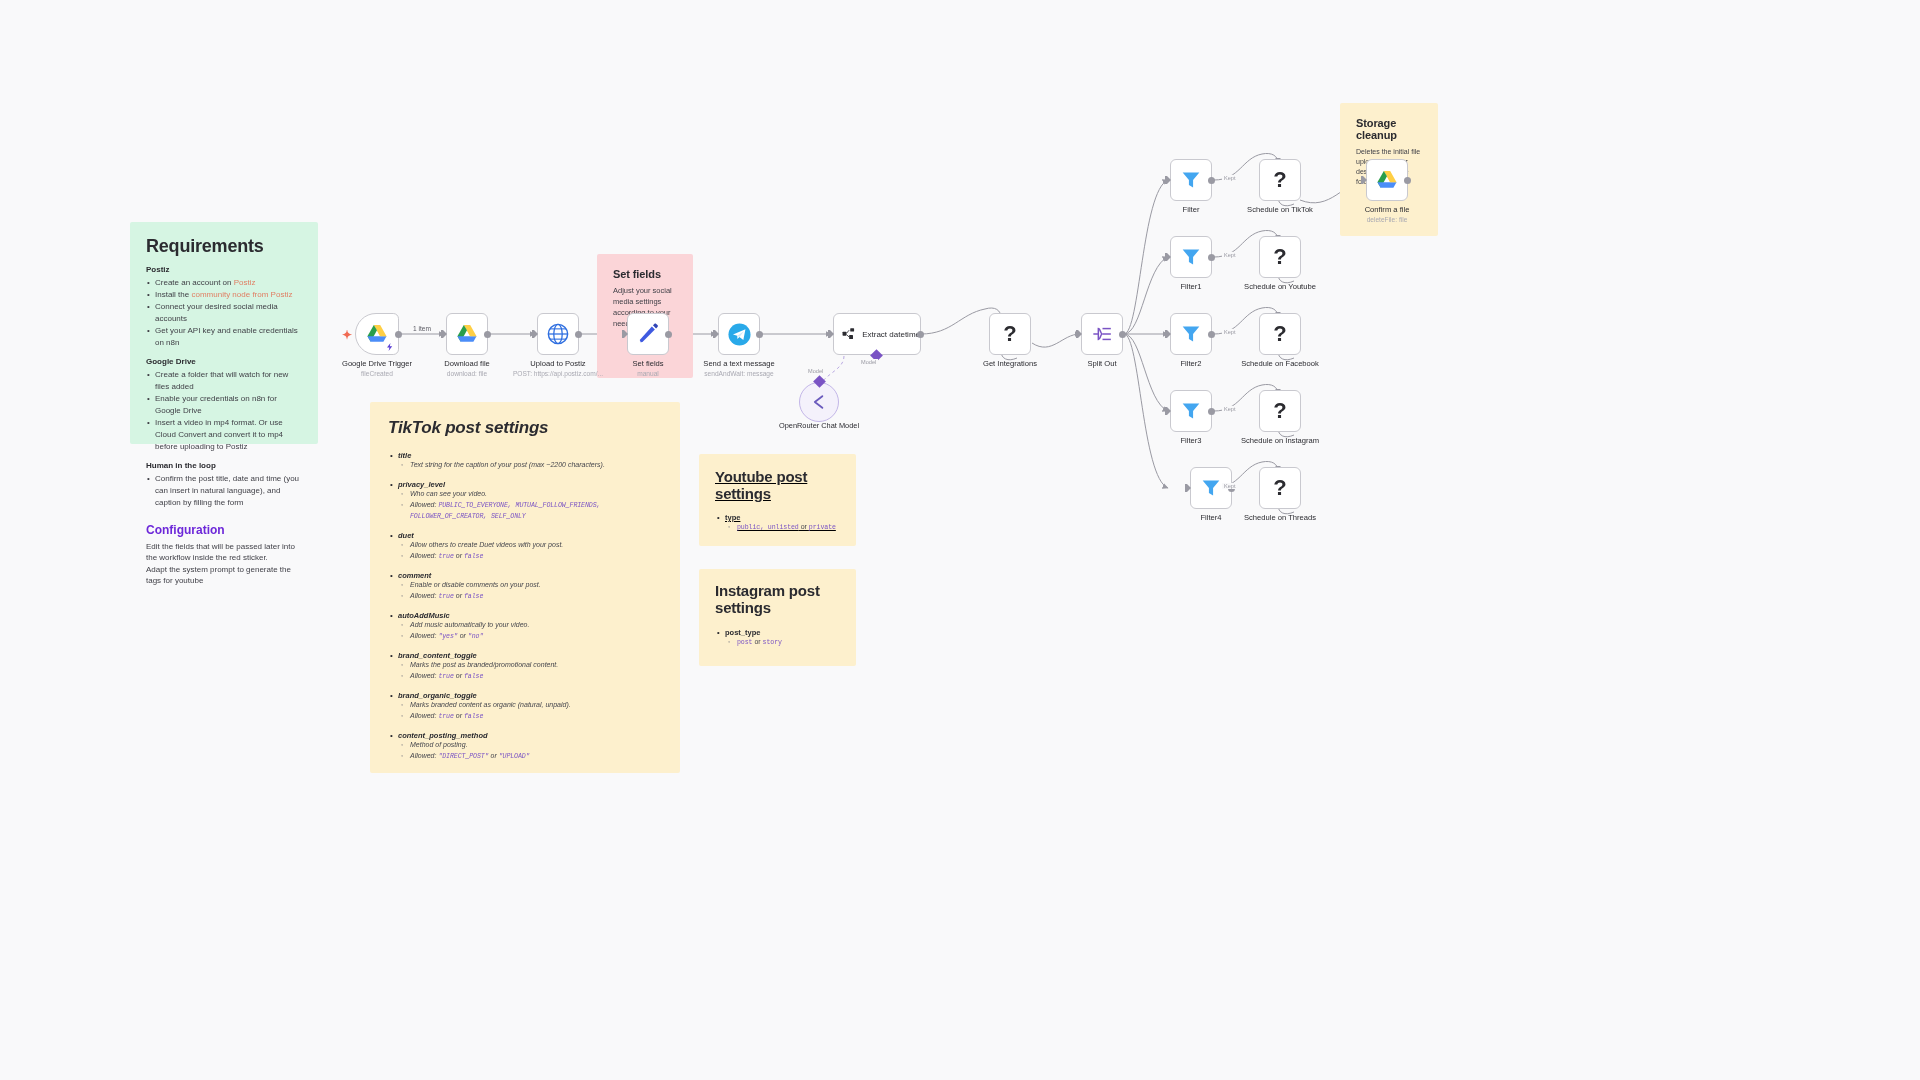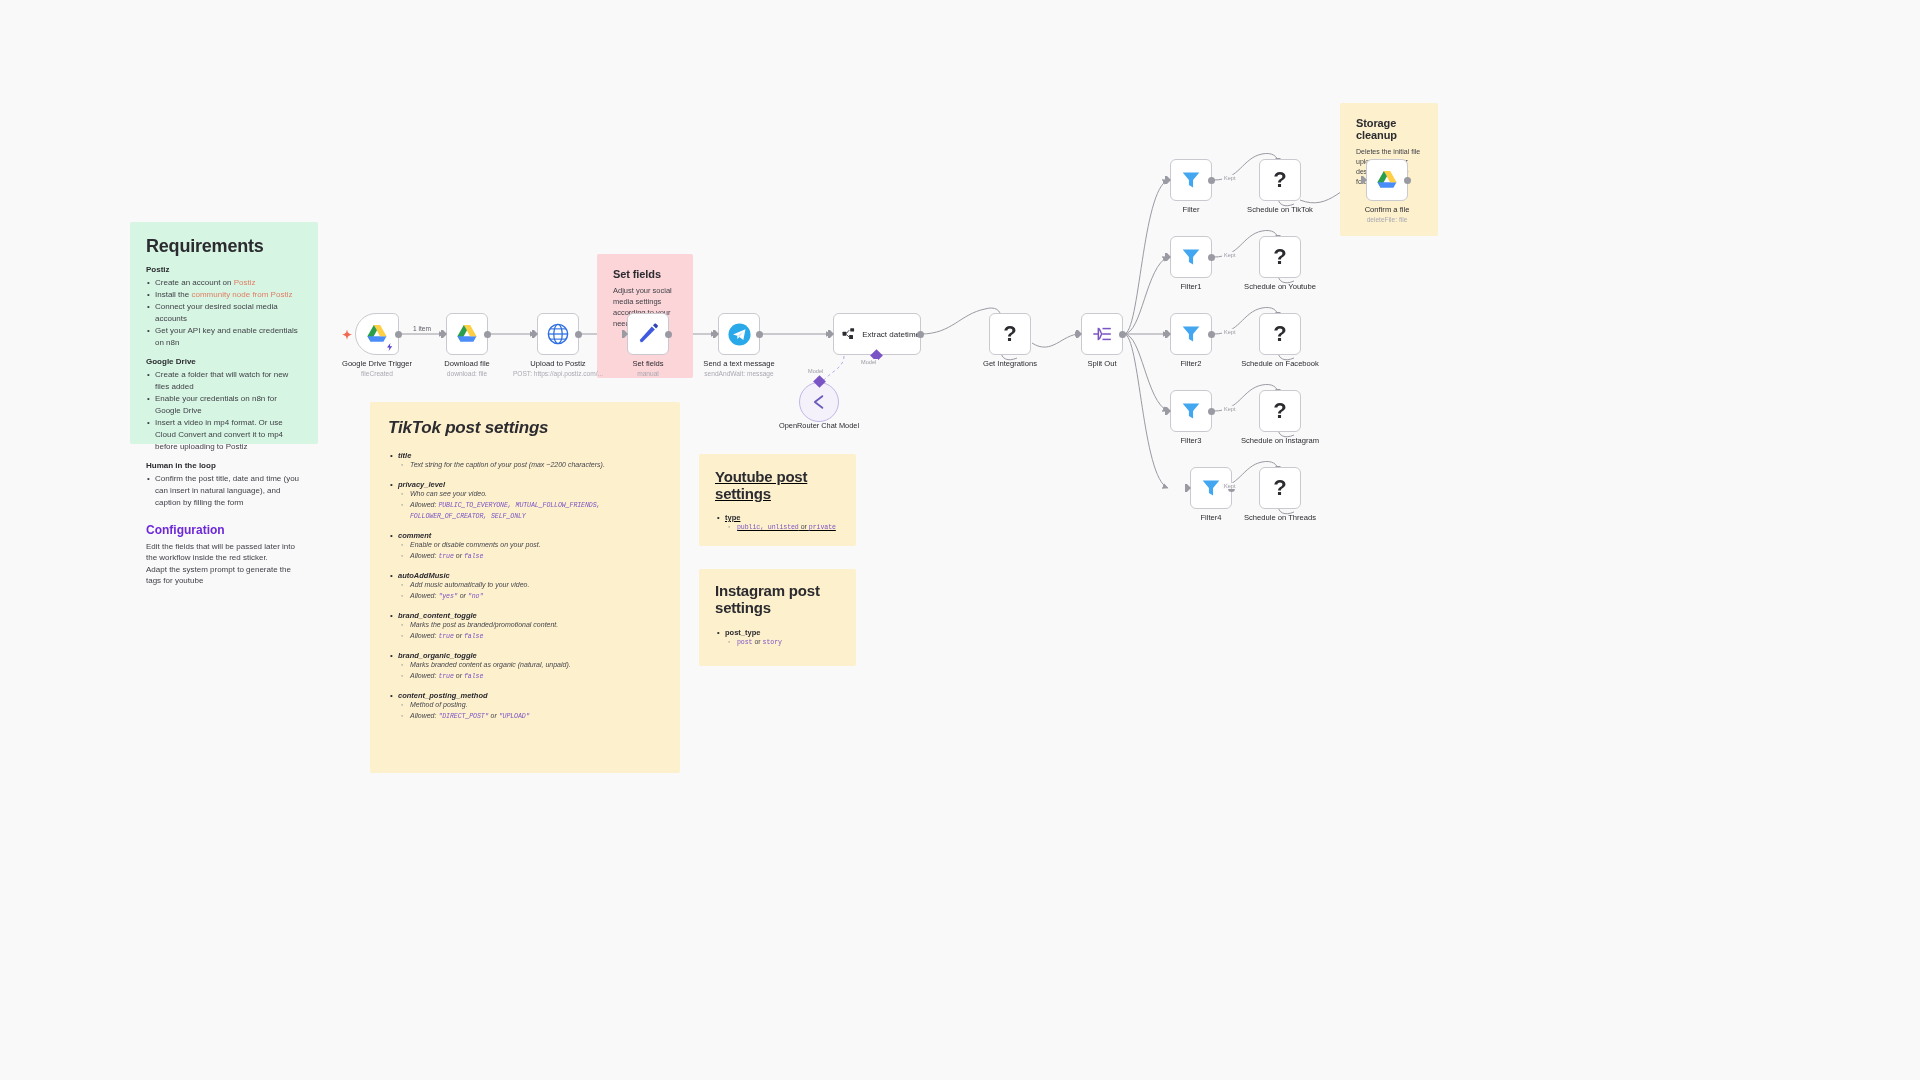--- a/index.html
+++ b/index.html
@@ -204,20 +204,25 @@
         <span class="k">title</span>
       <span class="sub">Text string for the caption of your post (max ~2200 characters).</span>
       </div>
 
     <div class="opt">
         <span class="k">privacy_level</span>
       <span class="sub">Who can see your video.</span>
       <span class="sub">Allowed: <code>PUBLIC_TO_EVERYONE, MUTUAL_FOLLOW_FRIENDS, FOLLOWER_OF_CREATOR, SELF_ONLY</code></span>
       </div>
 
+    <div class="opt">
+        <span class="k">duet</span>
+      <span class="sub">Allow others to create Duet videos with your post.</span>
+      <span class="sub">Allowed: <code>true</code> or <code>false</code></span>
+      </div>
 
 
     <div class="opt">
         <span class="k">comment</span>
       <span class="sub">Enable or disable comments on your post.</span>
       <span class="sub">Allowed: <code>true</code> or <code>false</code></span>
       </div>
 
     <div class="opt">
         <span class="k">autoAddMusic</span>

